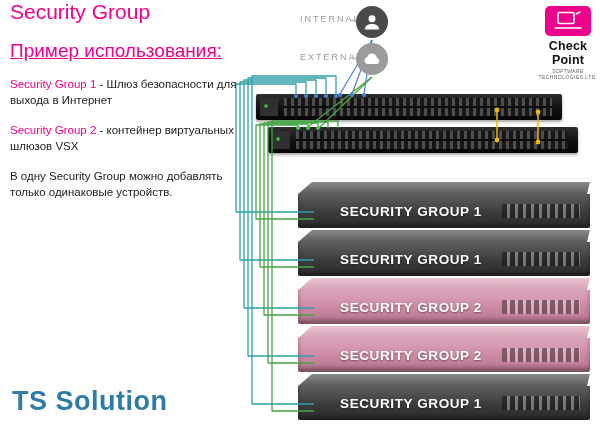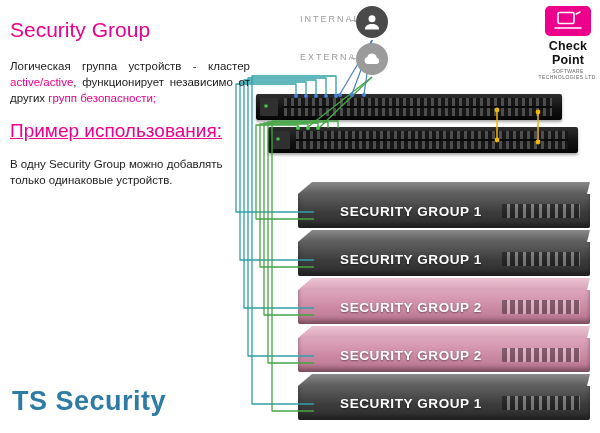--- a/index.html
+++ b/index.html
@@ -1,20 +1,20 @@
 <!DOCTYPE html>
 <html><head>
 <meta charset="utf-8">
 <style>
   html,body{margin:0;padding:0;background:#fff;}
   .slide{position:relative;width:600px;height:433px;background:#ffffff;overflow:hidden;
          font-family:"Liberation Sans",sans-serif;color:#222;}
 
   
-  .left-panel{position:absolute;left:10px;top:18px;width:240px;z-index:5;}
+  .left-panel{position:absolute;left:10px;top:0;width:240px;z-index:5;}
   .title{margin:0 0 16px 0;font-size:21px;font-weight:400;color:#ec008c;}
   .body-p{margin:0 0 14px 0;font-size:11.5px;line-height:1.4;text-align:justify;color:#1c1c1c;}
   .body-p.no-just{text-align:left;}
   .h2{margin:4px 0 14px 0;font-size:19px;font-weight:400;color:#ec008c;text-decoration:underline;}
   .hl{color:#ec008c;}
   .ts-logo{position:absolute;left:12px;top:386px;z-index:5;font-size:27px;font-weight:700;
            letter-spacing:.5px;color:#2e7ca6;}
 
   
   .net-label{position:absolute;z-index:4;font-size:9px;letter-spacing:2px;color:#9a9a9a;}
@@ -66,31 +66,32 @@
   .cables{position:absolute;left:0;top:0;z-index:3;pointer-events:none;}
 </style>
 </head>
 <body>
 
 <div class="slide">
 
   <div class="left-panel">
     <h1 class="title">Security Group</h1>
 
-    <p class="body-p"><span>Логическая группа устройств - кластер </span><span class="hl">active/active</span><span>, функционирует независимо от других </span><span class="hl">групп безопасности;</span></p>
 
     <h2 class="h2">Пример использования:</h2>
 
-
+    <p class="body-p no-just"><span class="hl">Security Group 1</span><span> - Шлюз безопасности для выхода в Интернет</span></p>
+
+    <p class="body-p no-just"><span class="hl">Security Group 2</span><span> - контейнер виртуальных шлюзов VSX</span></p>
 
 
     <p class="body-p no-just">В одну Security Group можно добавлять только одинаковые устройств.</p>
   </div>
 
-  <div class="ts-logo">TS Security</div>
+  <div class="ts-logo">TS Solution</div>
 
   <div class="net-label" style="left:300px;top:14px;">INTERNAL</div>
   <div class="net-line" style="left:351px;top:20px;"></div>
   <div class="net-circle dark" style="left:356px;top:6px;">
     <svg viewBox="0 0 24 24">
       <circle cx="12" cy="8" r="4.2" fill="#fff"></circle>
       <path d="M3.5 21c0-4.4 4-6.5 8.5-6.5s8.5 2.1 8.5 6.5z" fill="#fff"></path>
     </svg>
   </div>
 

